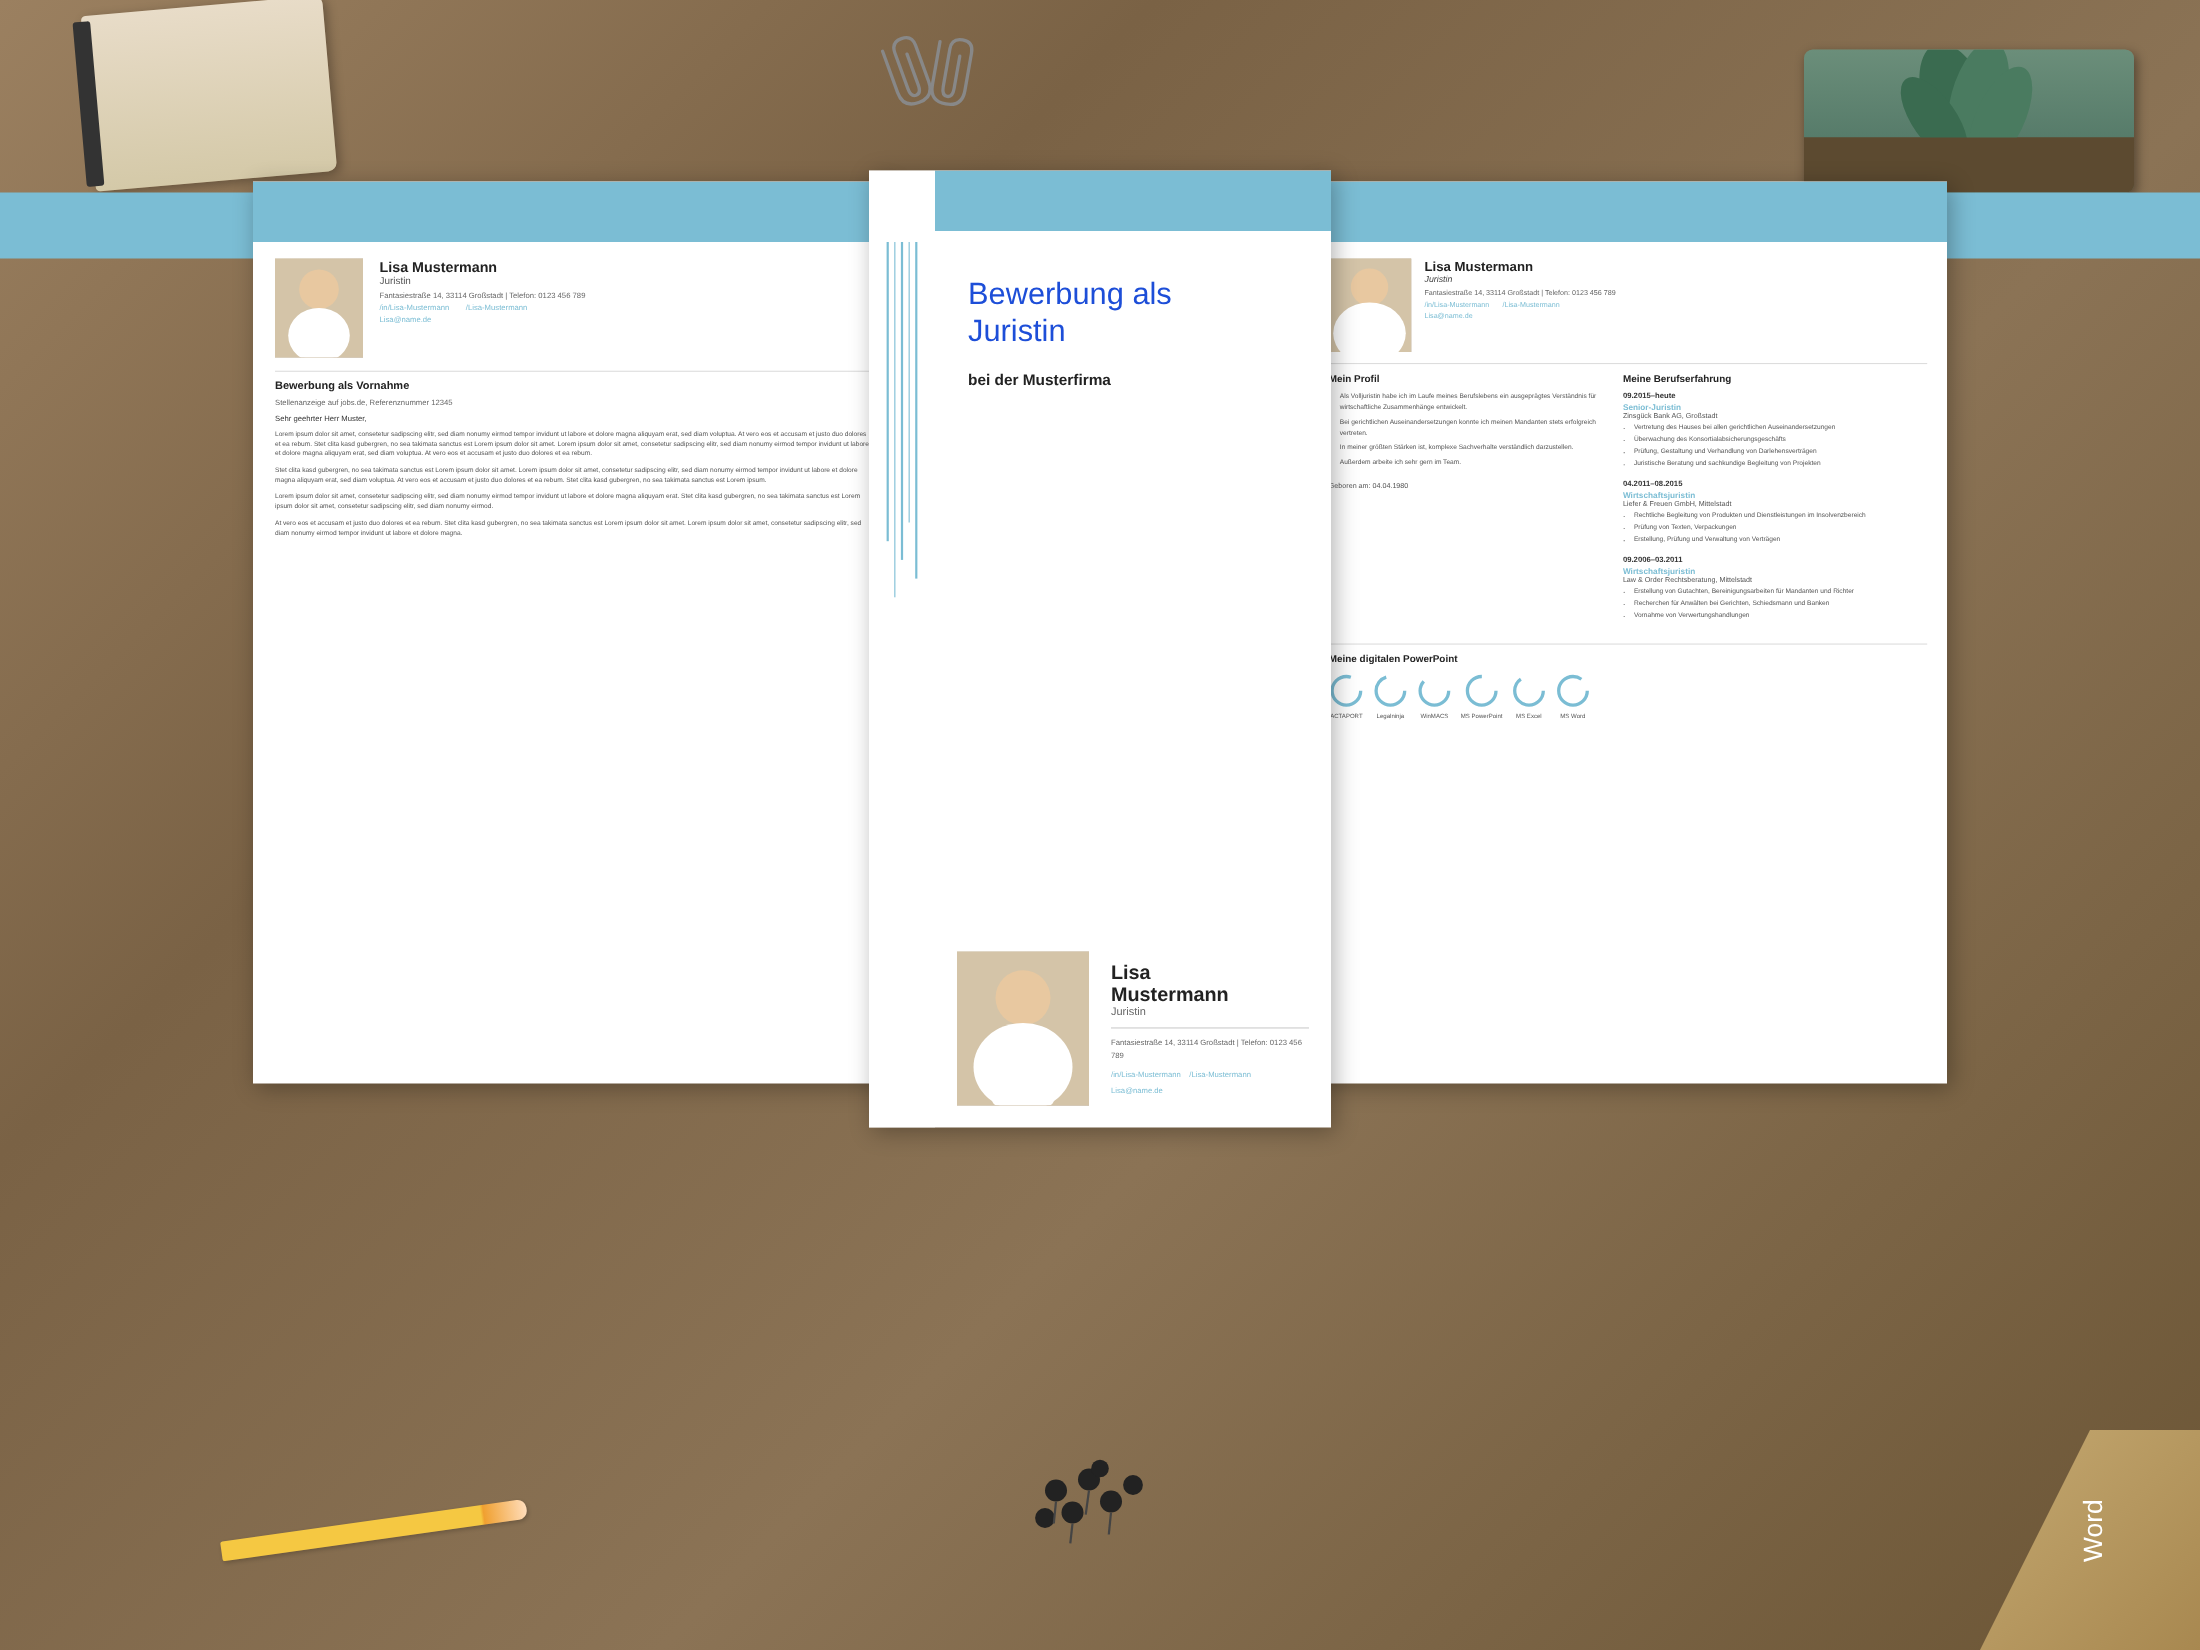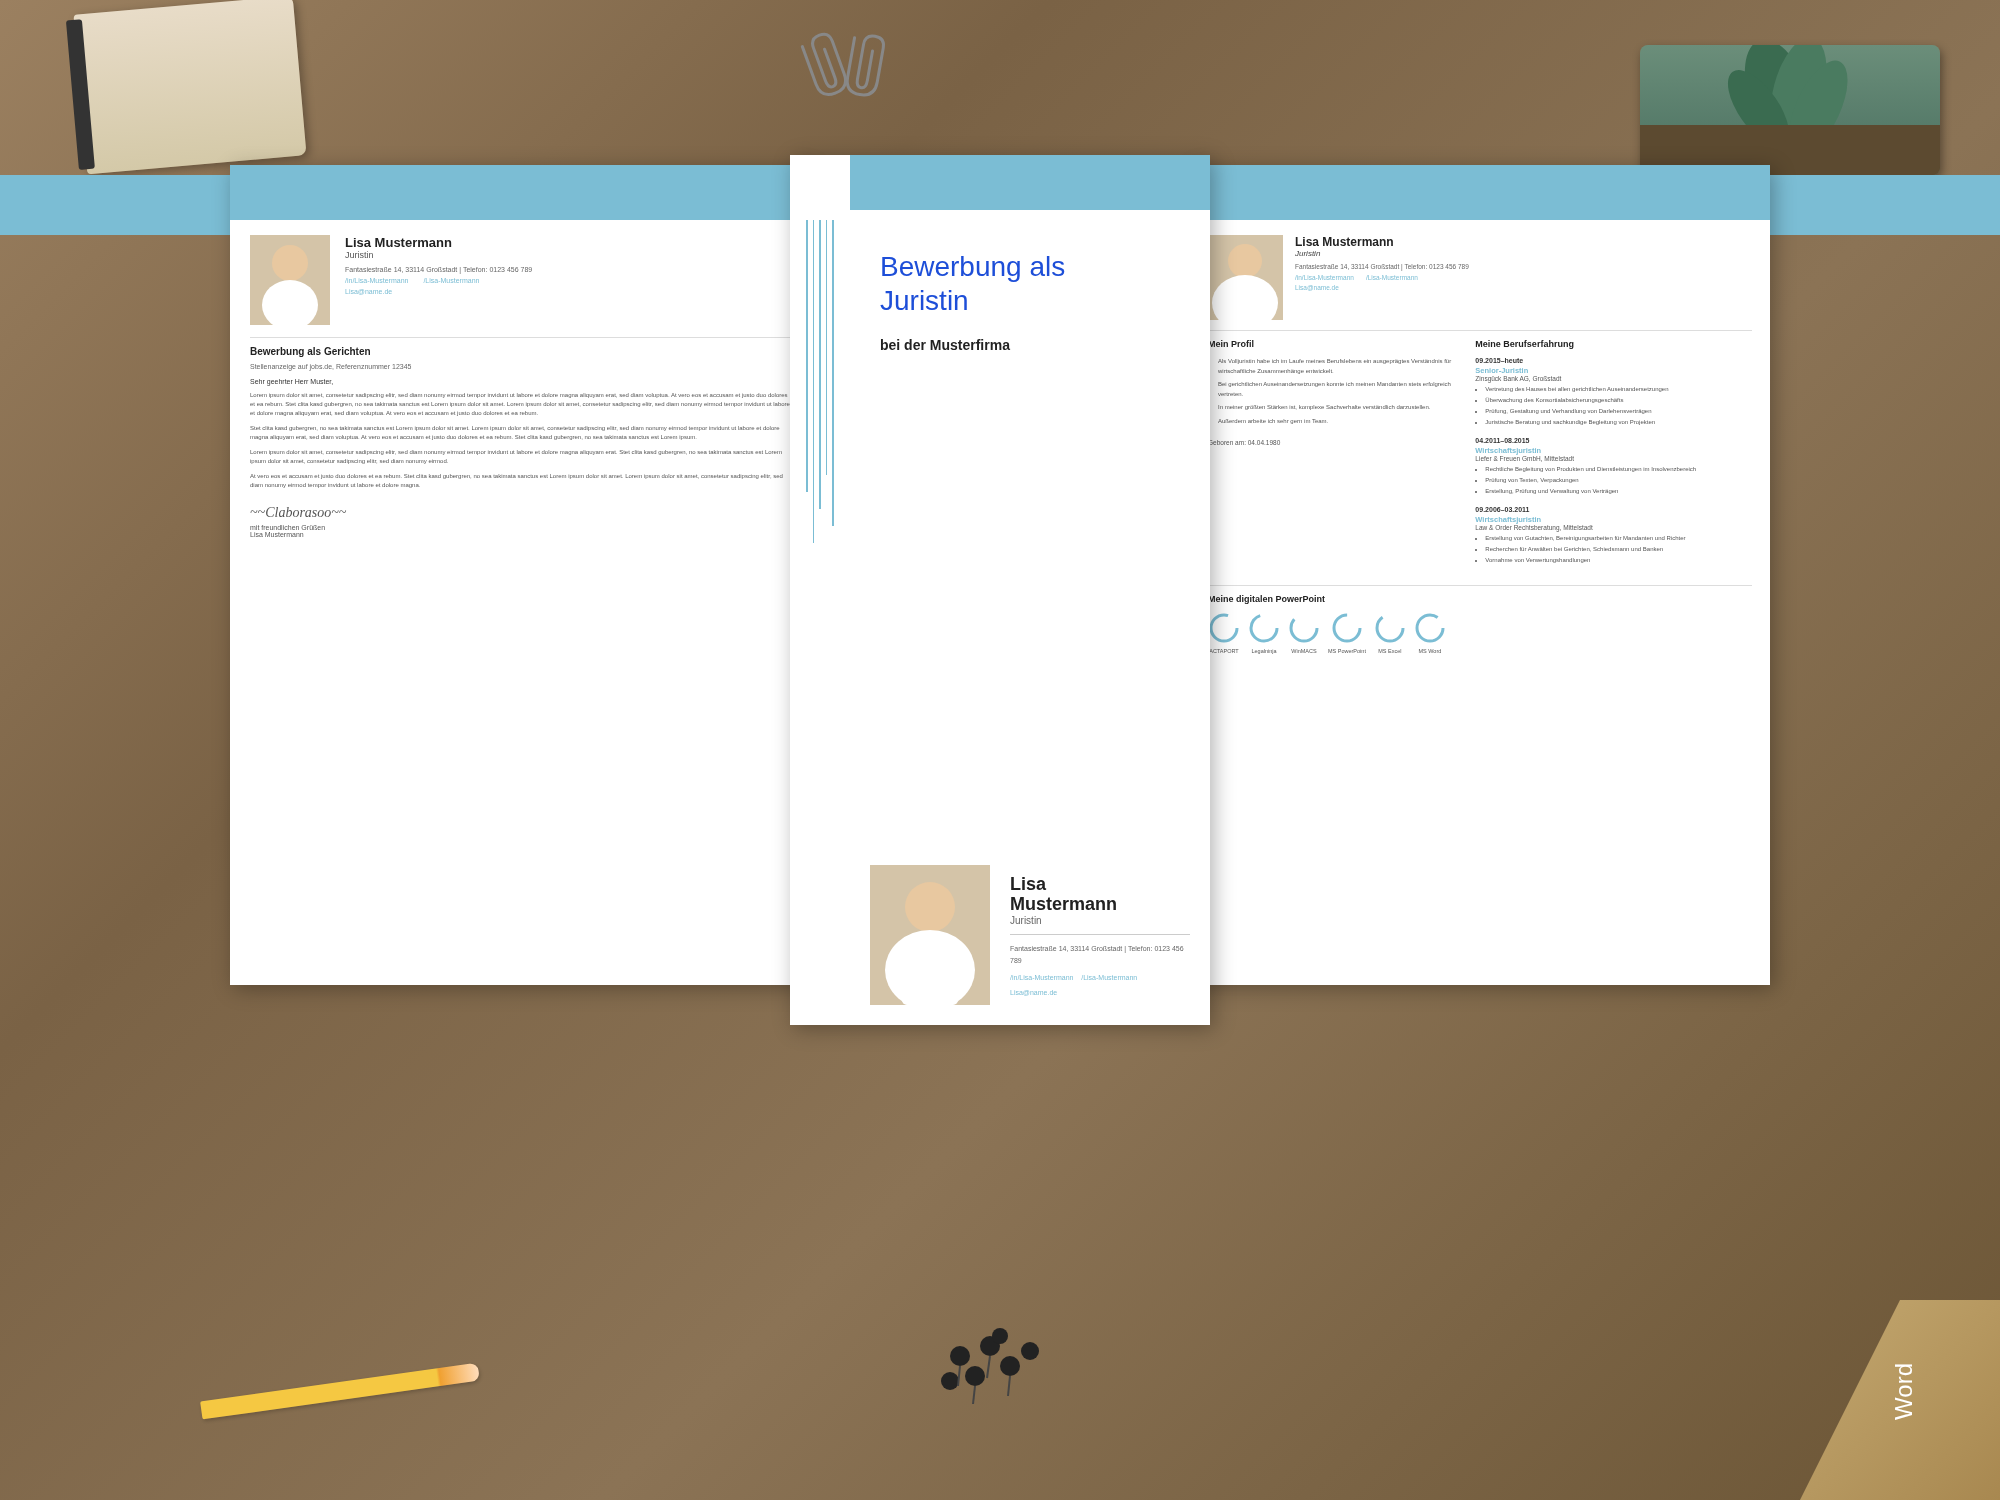--- a/index.html
+++ b/index.html
@@ -611,44 +611,37 @@
             <span>/Lisa-Mustermann</span>
           </div>
           <div class="social-line">
             <span>Lisa@name.de</span>
           </div>
         </div>
       </div>
 
       <div class="divider"></div>
 
-      <div class="cover-letter-title">Bewerbung als Gerichten</div>
+      <div class="cover-letter-title">Bewerbung als Vornahme</div>
       <div class="cover-letter-ref">Stellenanzeige auf jobs.de, Referenznummer 12345</div>
       <div class="cover-letter-salutation">Sehr <span>geehrter Herr Muster,</span></div>
 
       <div class="cover-letter-body">
         Lorem ipsum dolor sit amet, consetetur sadipscing elitr, sed diam nonumy eirmod tempor invidunt ut labore et dolore magna aliquyam erat, sed diam voluptua. At vero eos et accusam et justo duo dolores et ea rebum. Stet clita kasd gubergren, no sea takimata sanctus est Lorem ipsum dolor sit amet. Lorem ipsum dolor sit amet, consetetur sadipscing elitr, sed diam nonumy eirmod tempor invidunt ut labore et dolore magna aliquyam erat, sed diam voluptua. At vero eos et accusam et justo duo dolores et ea rebum.
       </div>
       <div class="cover-letter-body">
         Stet clita kasd gubergren, no sea takimata sanctus est Lorem ipsum dolor sit amet. Lorem ipsum dolor sit amet, consetetur sadipscing elitr, sed diam nonumy eirmod tempor invidunt ut labore et dolore magna aliquyam erat, sed diam voluptua. At vero eos et accusam et justo duo dolores et ea rebum. Stet clita kasd gubergren, no sea takimata sanctus est Lorem ipsum.
       </div>
       <div class="cover-letter-body">
         Lorem ipsum dolor sit amet, consetetur sadipscing elitr, sed diam nonumy eirmod tempor invidunt ut labore et dolore magna aliquyam erat. Stet clita kasd gubergren, no sea takimata sanctus est Lorem ipsum dolor sit amet, consetetur sadipscing elitr, sed diam nonumy eirmod.
       </div>
       <div class="cover-letter-body">
         At vero eos et accusam et justo duo dolores et ea rebum. Stet clita kasd gubergren, no sea takimata sanctus est Lorem ipsum dolor sit amet. Lorem ipsum dolor sit amet, consetetur sadipscing elitr, sed diam nonumy eirmod tempor invidunt ut labore et dolore magna.
       </div>
 
-      <div class="signature-area">
-        <div class="signature-line" style="font-family: cursive; font-size: 14px; color: #555;">
-          ~~Claborasoo~~
-        </div>
-        <div class="signature-name">mit freundlichen Grüßen</div>
-        <div class="signature-name">Lisa Mustermann</div>
-      </div>
     </div>
   </div>
 
   <div class="document doc-center">
     <div class="doc-center-inner">
 
       <div class="center-left-stripe">
         <div class="stripe-pattern">
           <div class="s-line"></div>
           <div class="s-line"></div>

